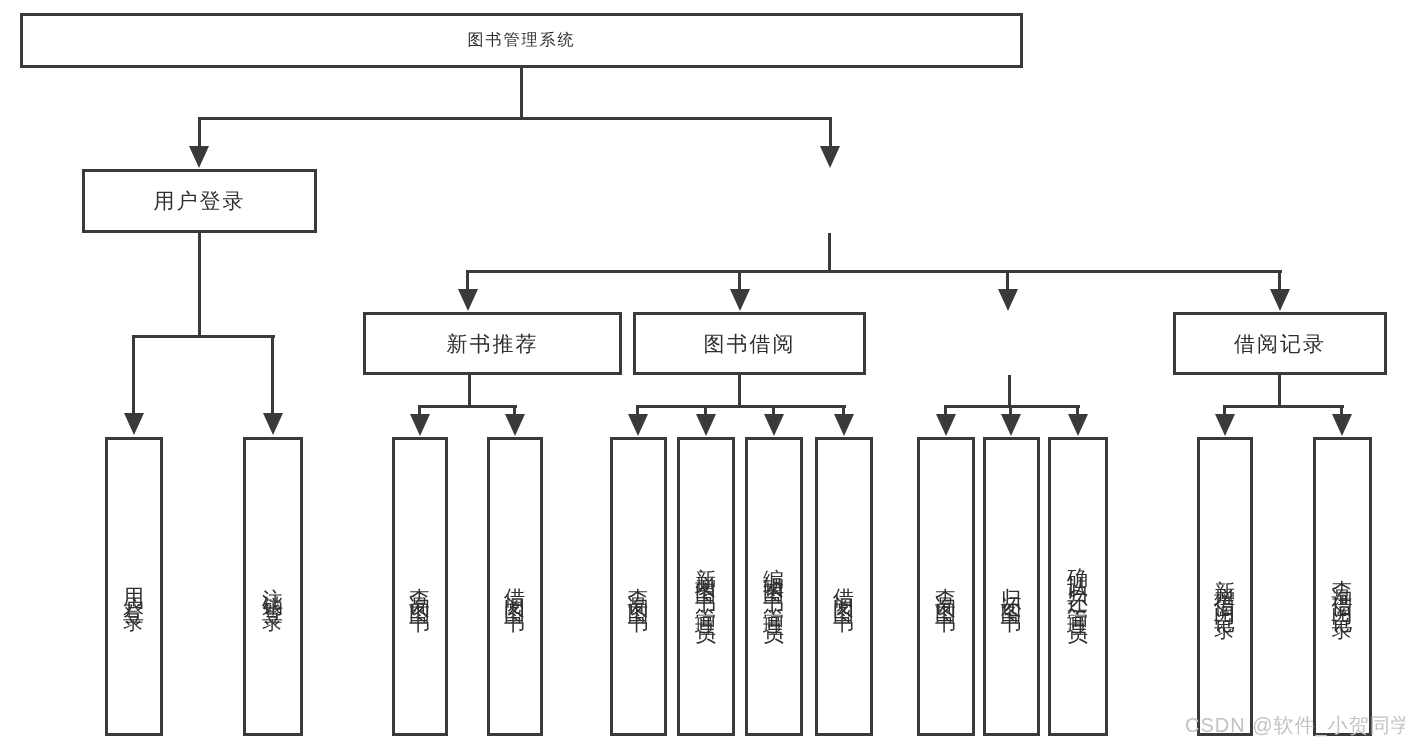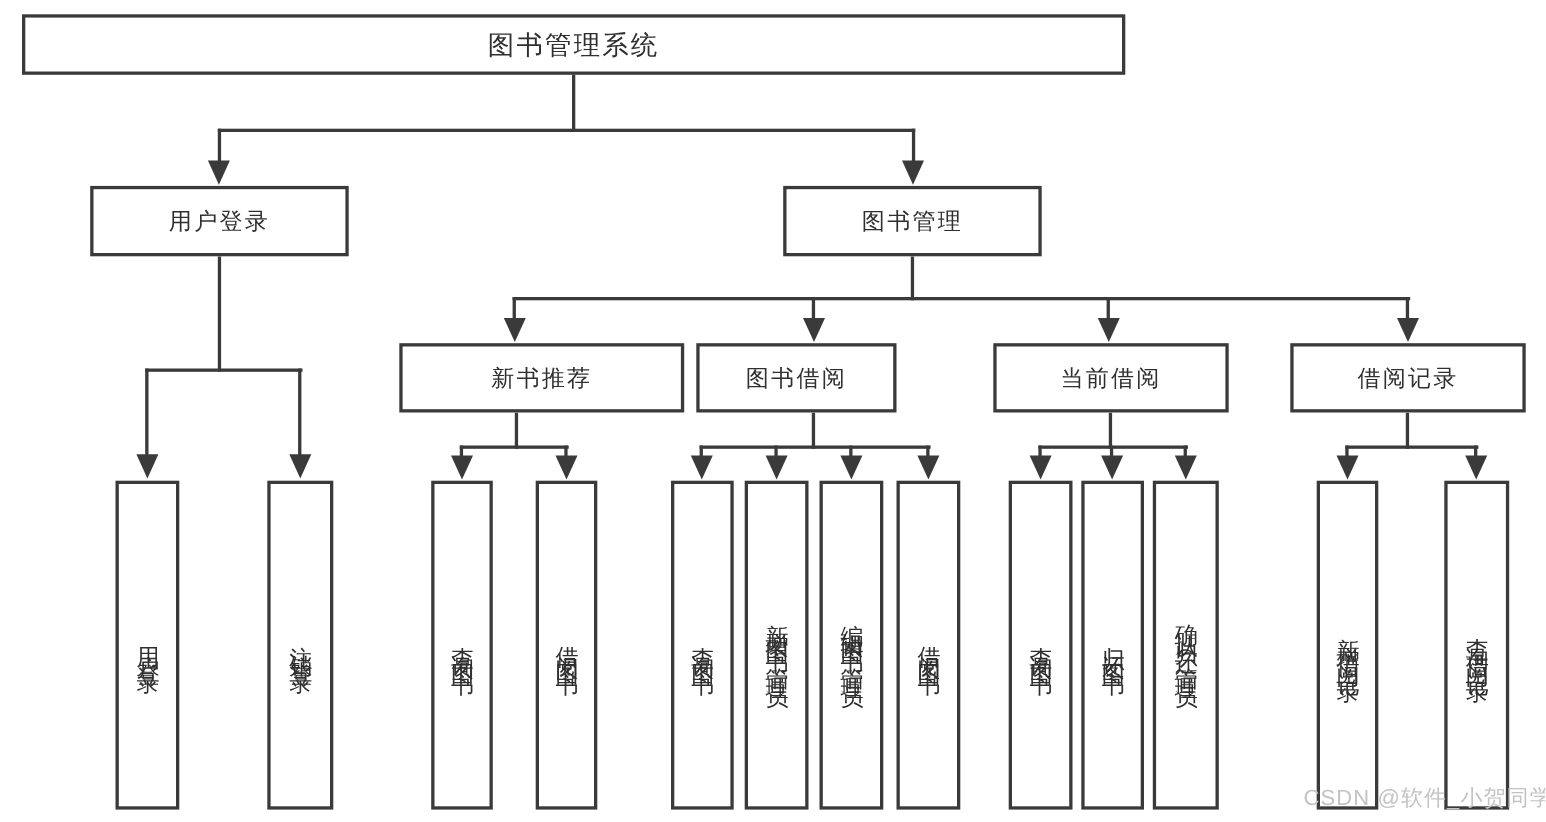--- a/index.html
+++ b/index.html
@@ -15,21 +15,21 @@
     position:absolute;
     box-sizing:border-box;
     border:3px solid #3a3a3a;
     background:#ffffff;
     display:flex;
     align-items:center;
     justify-content:center;
     color:#2f2f2f;
   }
   .hnode { font-size:21px; letter-spacing:2px; }
-  .root  { font-size:24px; }
+  .root  { font-size:16px; }
   .leaf span {
     writing-mode:vertical-rl;
     text-orientation:mixed;
     font-size:21px;
     letter-spacing:8px;
     line-height:1;
     color:#2f2f2f;
     white-space:nowrap;
   }
   
@@ -112,25 +112,23 @@
   <i class="vl" style="left:1278px;top:375px;height:33px"></i>
   <i class="hl" style="left:1223px;top:405px;width:121px"></i>
   <i class="vl" style="left:1223px;top:405px;height:11px"></i>
   <i class="ar" style="left:1215px;top:414px"></i>
   <i class="vl" style="left:1340px;top:405px;height:11px"></i>
   <i class="ar" style="left:1332px;top:414px"></i>
 
   <div class="box hnode root" style="left:20px;top:13px;width:1003px;height:55px">图书管理系统</div>
 
   <div class="box hnode" style="left:82px;top:169px;width:235px;height:64px">用户登录</div>
-  <div class="box hnode" style="left:712px;top:169px;width:235px;height:64px">图书管理</div>
 
   <div class="box hnode" style="left:363px;top:312px;width:259px;height:63px">新书推荐</div>
-  <div class="box hnode" style="left:633px;top:312px;width:182px;height:63px">图书借阅</div>
-  <div class="box hnode" style="left:903px;top:312px;width:214px;height:63px">当前借阅</div>
+  <div class="box hnode" style="left:633px;top:312px;width:233px;height:63px">图书借阅</div>
   <div class="box hnode" style="left:1173px;top:312px;width:214px;height:63px">借阅记录</div>
 
   <div class="box leaf" style="left:105px;top:437px;width:58px;height:299px">
     <span>用户登录</span>
   </div>
   <div class="box leaf" style="left:243px;top:437px;width:60px;height:299px">
     <span>注销登录</span>
   </div>
 
   <div class="box leaf" style="left:392px;top:437px;width:56px;height:299px">

